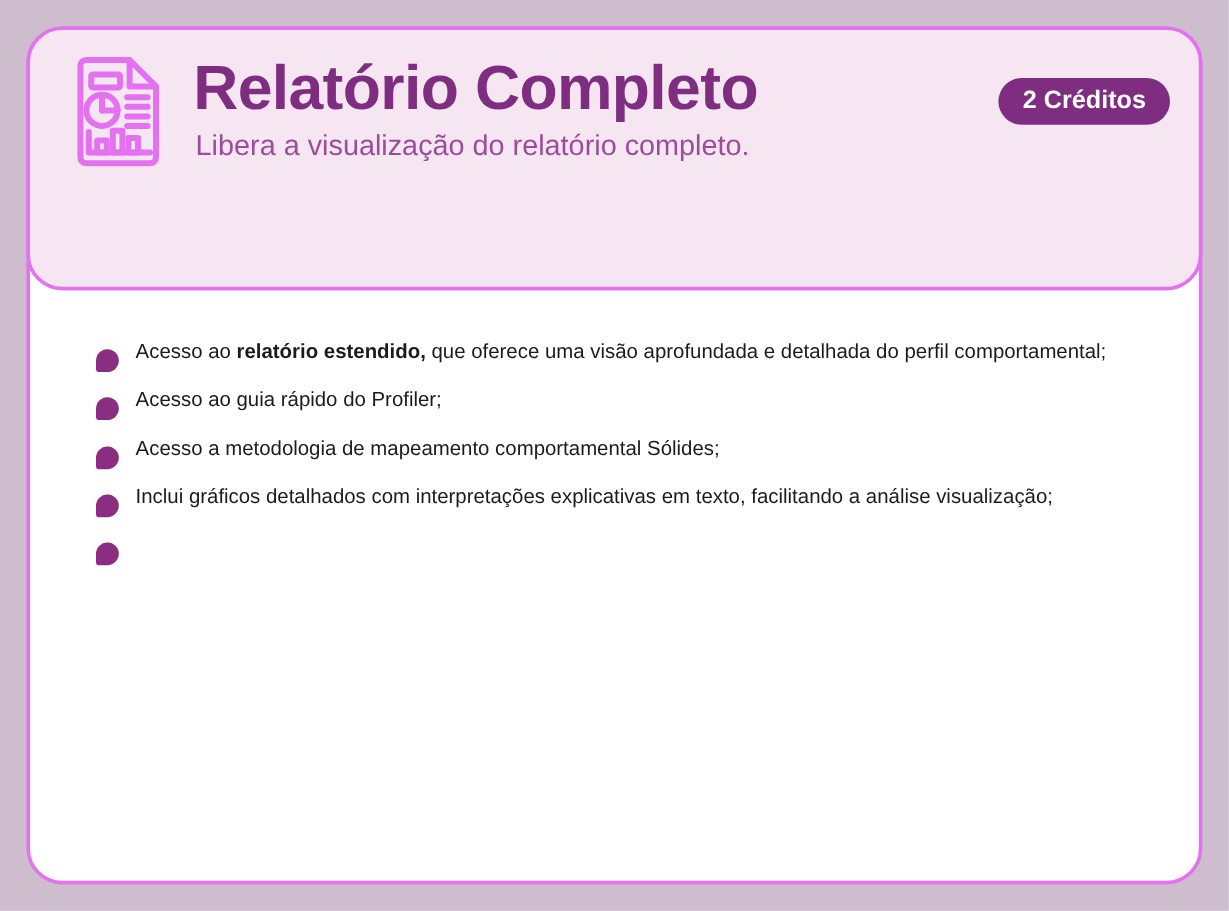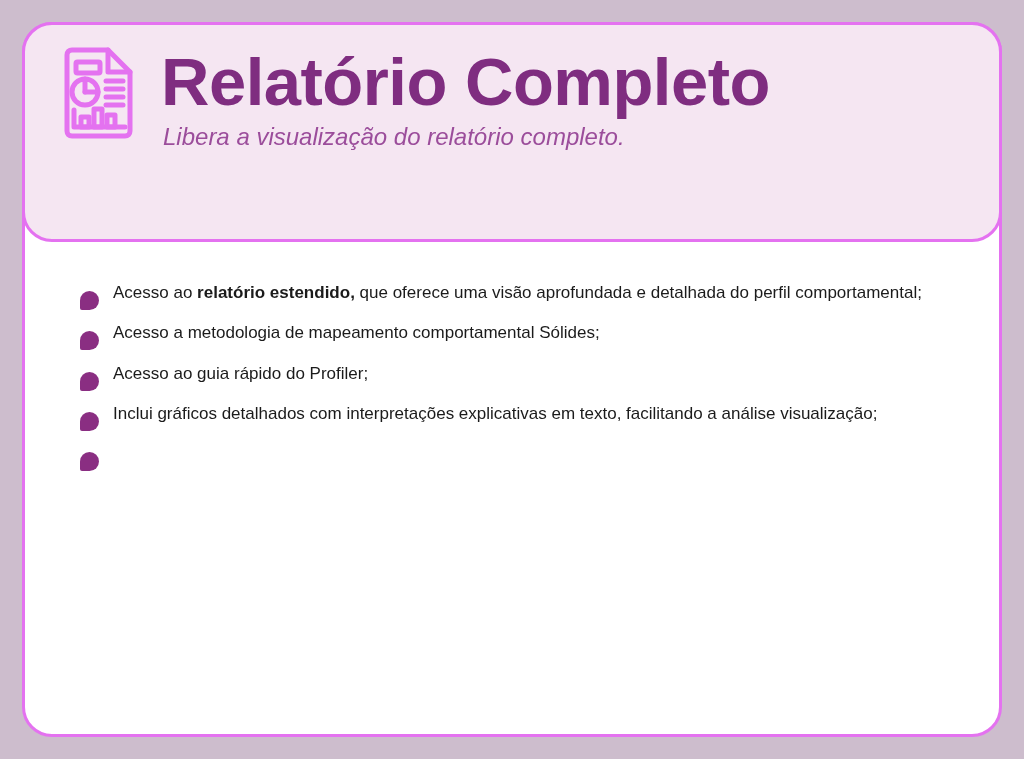--- a/index.html
+++ b/index.html
@@ -59,36 +59,35 @@
   }
   .doc-icon svg { display: block; }
 
   .header-text {
     margin-left: 26px;
     padding-top: 4px;
   }
 
   .title {
     margin: 0;
-    font-size: 67px;
+    font-size: 52px;
     font-weight: bold;
     letter-spacing: -0.5px;
     color: #7f2d80;
     line-height: 1.05;
     white-space: nowrap;
   }
 
   .subtitle {
     margin: 6px 0 0 2px;
     font-size: 24px;
     font-weight: normal;
     color: #9b4d9b;
     line-height: 1.2;
     white-space: nowrap;
-    font-style: italic;
   }
 
   
   .credits-badge {
     position: absolute;
     right: 24px;
     top: 40px;
     background: #7f2d80;
     color: #ffffff;
     font-size: 21px;
@@ -160,42 +159,43 @@
         </svg>
       </span>
 
       <div class="header-text">
         <h1 class="title">Relatório Completo</h1>
         <p class="subtitle">Libera a visualização do relatório completo.</p>
       </div>
 
     </div>
 
+    <div class="credits-badge">2 Créditos</div>
 
   </div>
 
   <ul class="features">
 
     <li class="feature-item">
       <span class="feature-bullet"></span>
       <span>Acesso ao </span><b>relatório estendido,</b><span> que oferece uma visão aprofundada e detalhada do perfil comportamental;</span>
     </li>
 
     <li class="feature-item">
       <span class="feature-bullet"></span>
+      <span>Acesso ao guia rápido do Profiler;</span><b></b><span></span>
+    </li>
+
+    <li class="feature-item">
+      <span class="feature-bullet"></span>
       <span>Acesso a metodologia de mapeamento comportamental Sólides;</span><b></b><span></span>
     </li>
 
     <li class="feature-item">
       <span class="feature-bullet"></span>
-      <span>Acesso ao guia rápido do Profiler;</span><b></b><span></span>
-    </li>
-
-    <li class="feature-item">
-      <span class="feature-bullet"></span>
       <span>Inclui gráficos detalhados com interpretações explicativas em texto, facilitando a análise visualização;</span><b></b><span></span>
     </li>
 
     <li class="feature-item">
       <span class="feature-bullet"></span>
       <b></b><span></span>
     </li>
 
   </ul>
 

